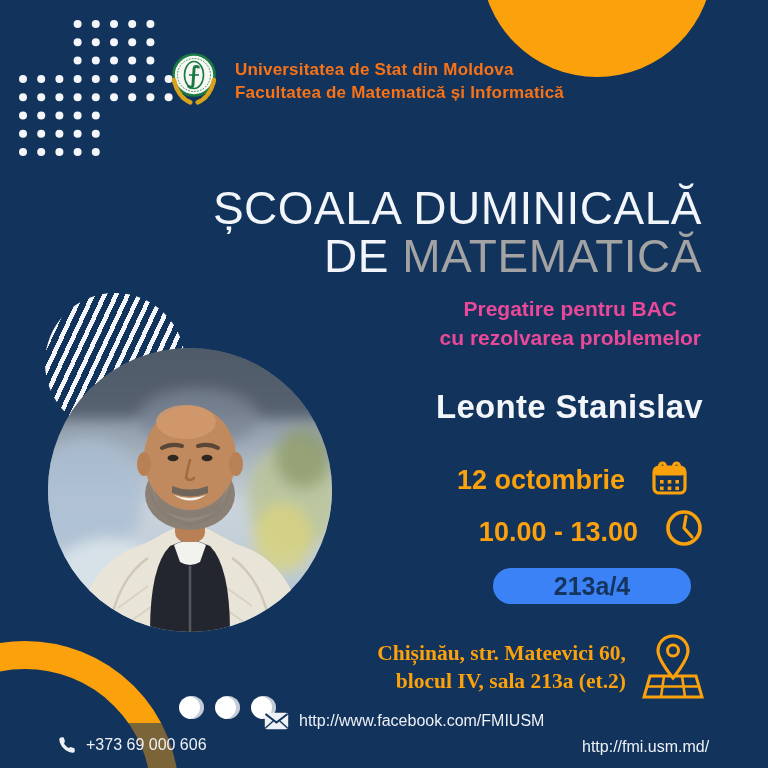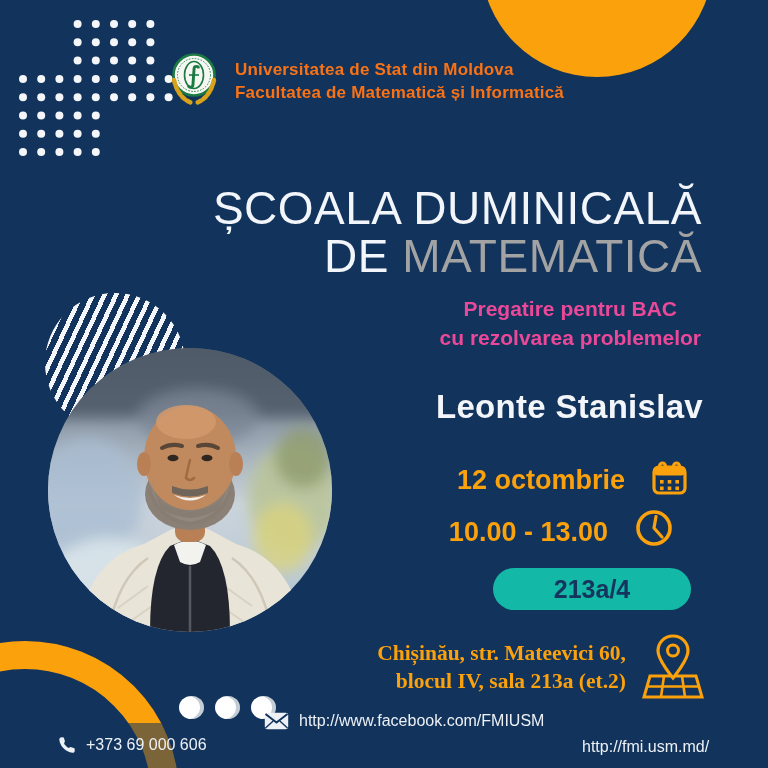--- a/index.html
+++ b/index.html
@@ -31,22 +31,22 @@
   .subtitle{position:absolute;right:67px;top:294px;text-align:center;color:#ec4899;
             font-weight:bold;font-size:21px;line-height:29px;}
 
   
   .photo-wrap{position:absolute;left:48px;top:348px;width:284px;height:284px;border-radius:50%;overflow:hidden;}
 
   
   .speaker-name{position:absolute;right:65px;top:388px;color:#F2F5F9;font-weight:bold;font-size:33px;letter-spacing:.3px;}
   .info-row{position:absolute;display:flex;align-items:flex-end;gap:26px;color:#FBA10C;font-weight:bold;font-size:27px;}
   .row-date{right:80px;top:461px;}
-  .row-time{right:94px;top:508px;}
-  .room-pill{position:absolute;right:77px;top:568px;width:198px;height:42px;border-radius:21px;background:#14b8a6;
+  .row-time{right:64px;top:508px;}
+  .room-pill{position:absolute;right:77px;top:568px;width:198px;height:36px;border-radius:21px;background:#3b82f6;
              display:flex;align-items:center;justify-content:center;color:#16355E;font-weight:bold;font-size:25px;}
   .address-row{position:absolute;right:64px;top:634px;display:flex;align-items:center;gap:16px;font-family:Liberation Serif, serif;}
   .address-text{text-align:right;color:#FBA10C;font-weight:bold;font-size:21.5px;line-height:28px;}
 
   
   .footer-item{position:absolute;display:flex;align-items:center;gap:10px;color:#EDF1F6;font-size:16px;}
   .f-phone{left:58px;top:736px;}
   .f-fb{left:264px;top:712px;}
   .f-site{left:582px;top:738px;}
 </style>

